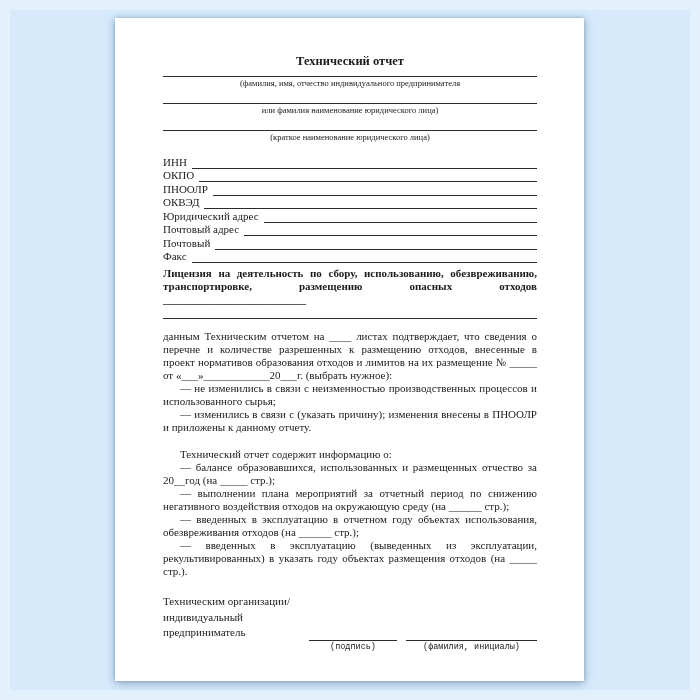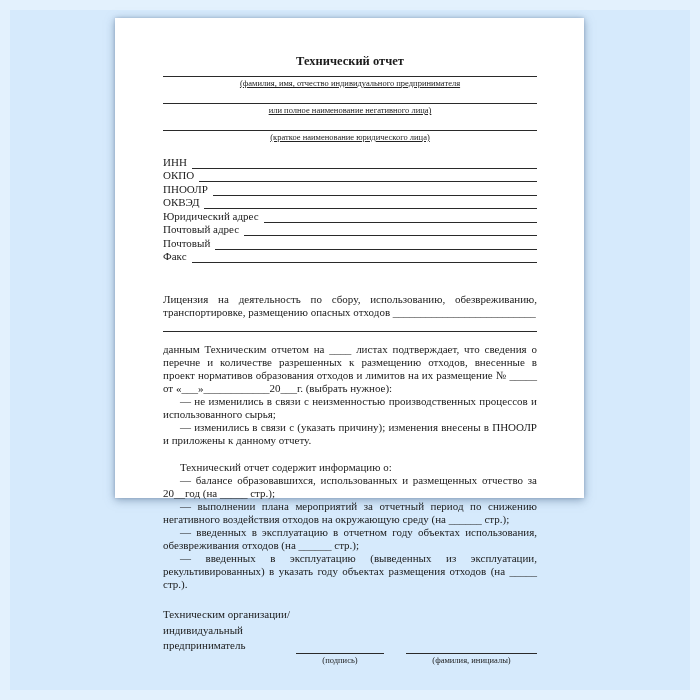--- a/index.html
+++ b/index.html
@@ -13,58 +13,57 @@
   }
   .frame {
     position:absolute; inset:0;
     border:10px solid rgba(255,255,255,0.32);
     pointer-events:none;
     z-index:5;
   }
   .page {
     position:absolute;
     left:115px; top:18px;
-    width:469px; height:480px;
+    width:469px; height:663px;
     background:#ffffff;
     box-shadow:0 2px 9px rgba(88,116,150,0.60), 0 0 3px rgba(88,116,150,0.35);
     padding:36px 47px 0 48px;
   }
   .title {
     text-align:center;
     font-size:12.5px;
     font-weight:bold;
     line-height:15px;
   }
   .hline { border-bottom:1px solid #2a2a2a; }
   .hl-a { height:8px; }
   .hl-b { height:9px; margin-top:6px; }
   .caption {
     text-align:center;
     font-size:8.5px;
     line-height:11px;
     margin-top:1px;
     color:#222;
-    text-decoration:underline;
   }
   .fields { margin-top:12px;text-align:center; }
   .frow {
     display:flex;
     align-items:flex-end;
     height:13.5px;
     font-size:11px;
     line-height:13px;
   }
   .frow .lbl { white-space:nowrap; padding-right:5px; }
   .frow .fl { flex:1; border-bottom:1px solid #2a2a2a; height:12px; }
   .para {
     font-size:11px;
     line-height:13px;
     text-align:justify;
   }
-  .lic { margin-top:30px; }
+  .lic { margin-top:4px;font-weight:bold; }
   .hl-full { height:11px; margin-top:2px; }
   .confirm { margin-top:11px; }
   .it { }
   .ind { text-indent:17px; }
   .gap { margin-top:14px; }
   .sig {
     margin-top:16px;
     display:flex;
     align-items:flex-end;
   }
@@ -72,21 +71,22 @@
     width:152px;
     font-size:11px;
     line-height:15.5px;
     padding-bottom:12px;
   }
   .sig-cols {
     flex:1;
     display:flex;
     align-items:flex-end;
     justify-content:flex-end;
-    gap:22px;
+    gap:9px;
+    font-family:Liberation Mono, monospace;
   }
   .sig-col.c1 { width:88px; }
   .sig-col.c2 { width:131px; }
   .sig-line { border-bottom:1px solid #2a2a2a; height:8px; }
   .sig-cap {
     text-align:center;
     font-size:8.5px;
     line-height:11px;
     margin-top:1px;
   }
@@ -97,21 +97,21 @@
 <div class="frame"></div>
 
 <div class="page">
 
   <div class="title">Технический отчет</div>
 
   <div class="hline hl-a"></div>
   <div class="caption">(фамилия, имя, отчество индивидуального предпринимателя</div>
 
   <div class="hline hl-b"></div>
-  <div class="caption">или полное наименование негативного лица)</div>
+  <div class="caption">или фамилия наименование юридического лица)</div>
 
   <div class="hline hl-b"></div>
   <div class="caption">(краткое наименование юридического лица)</div>
 
   <div class="fields">
     <div class="frow">
       <span class="lbl">ИНН</span>
       <span class="fl"></span>
     </div>
     <div class="frow">

